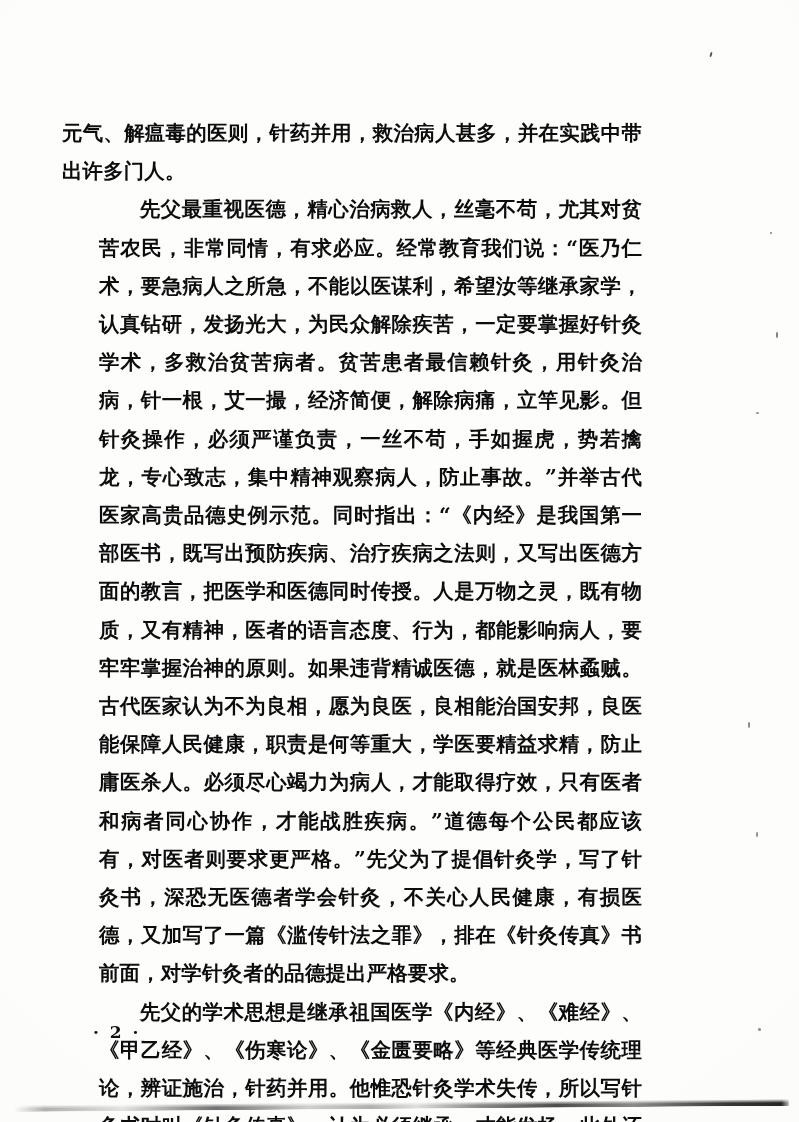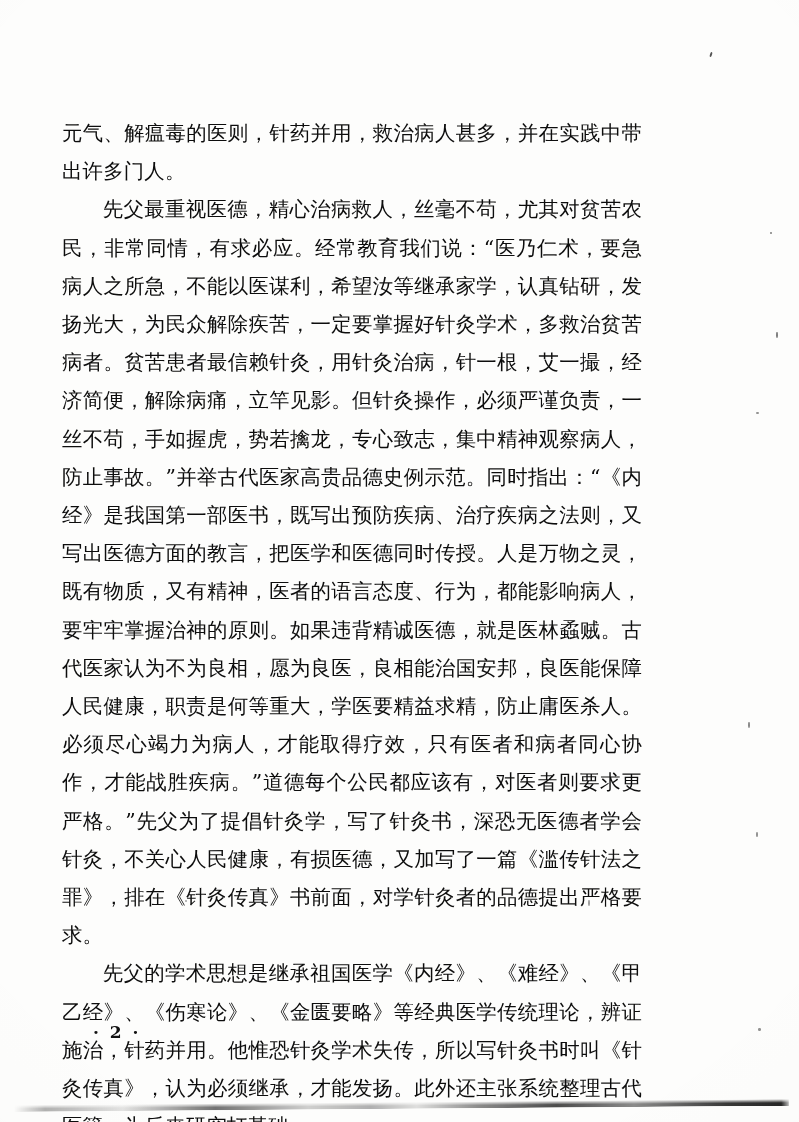--- a/index.html
+++ b/index.html
@@ -41,27 +41,28 @@
   }
 
   .para {
     margin: 0;
     font-size: 20.4px;
     line-height: 38.2px;
     letter-spacing: 0.2px;
     text-align: justify;
     text-justify: inter-character;
     text-align-last: left;
-    font-weight: 400;
+    font-weight: 700;
     color: #0d0d0d;
     -webkit-font-smoothing: none;
   }
 
   .para.indent {
     text-indent: 2em;
+    margin-left: 37px;
   }
 
   
   .para:nth-child(1) { transform: translateY(0px); }
   .para:nth-child(2) { transform: translateY(0.3px); }
   .para:nth-child(3) { transform: translateY(0.2px); }
   .para:nth-child(4) { transform: translateY(0.4px); }
 
   
   .folio {

